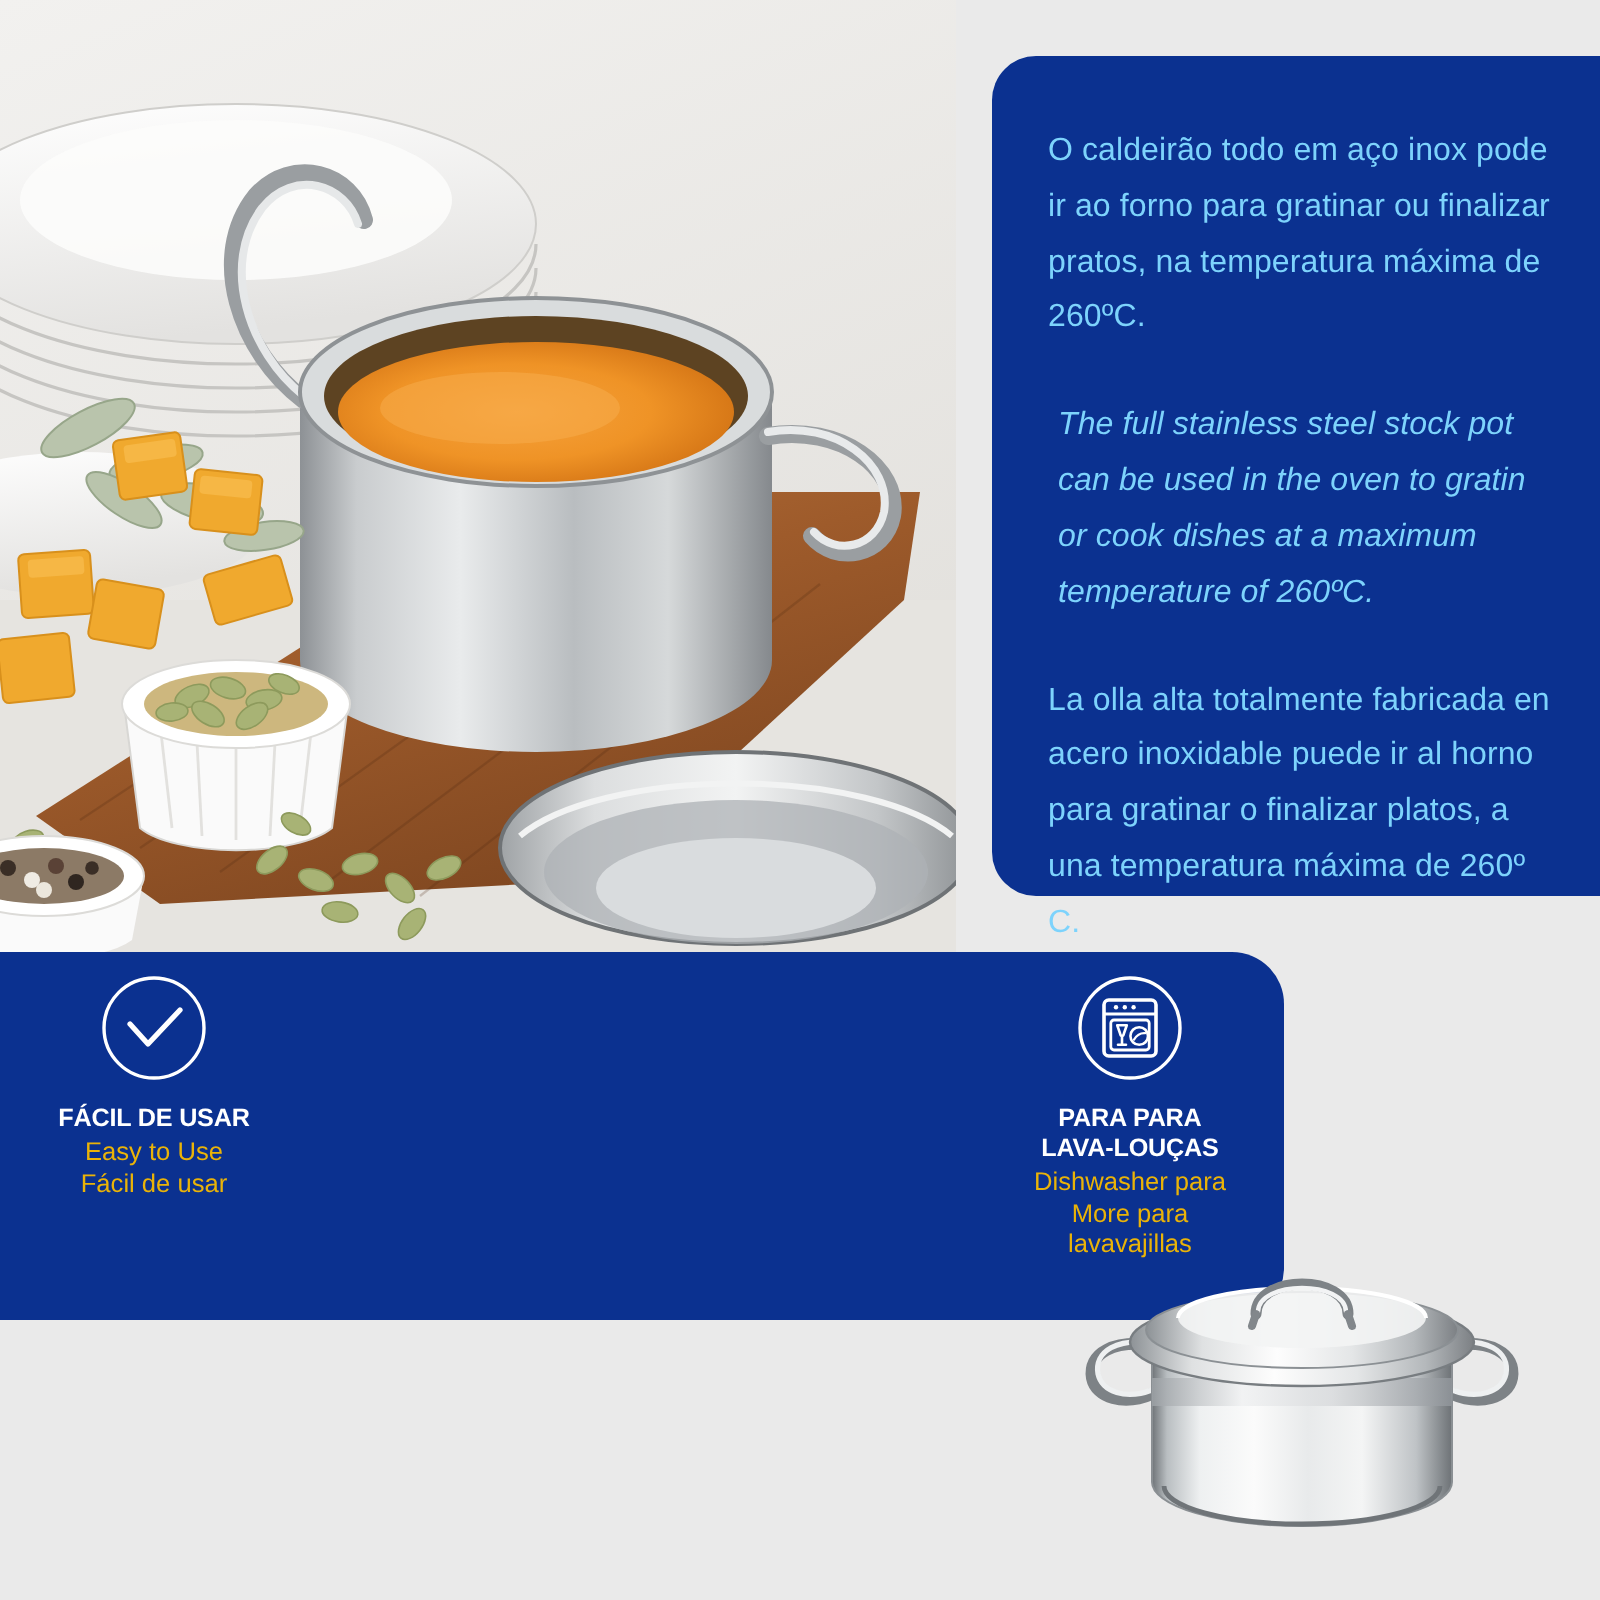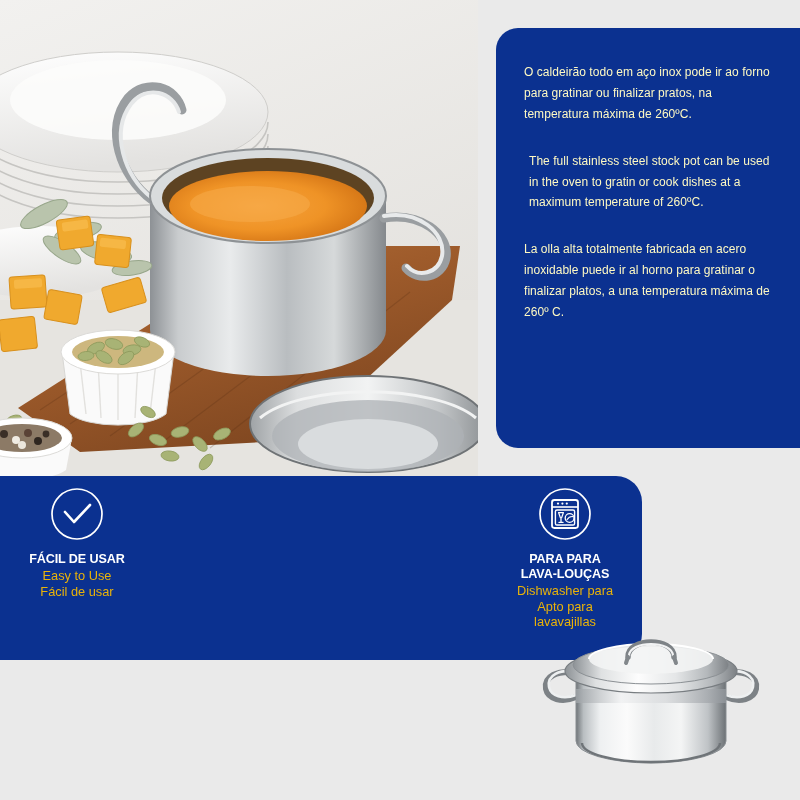--- a/index.html
+++ b/index.html
@@ -19,27 +19,27 @@
   .photo svg { display: block; width: 478px; height: 478px; }
 
   
   .text-panel {
     position: absolute; left: 496px; top: 28px; width: 304px; height: 420px;
     background: #0b3190;
     border-radius: 22px 0 0 22px;
     padding: 34px 22px 20px 28px;
   }
   .para {
-    color: #fef9c3;
-    font-size: 12px;
+    color: #7dd3fc;
+    font-size: 16px;
     line-height: 1.74;
     letter-spacing: 0.05px;
   }
   .para + .para { margin-top: 26px; }
-  .para.indent { padding-left: 5px; }
+  .para.indent { padding-left: 5px; font-style: italic; }
 
   
   .banner {
     position: absolute; left: 0; top: 476px; width: 642px; height: 184px;
     background: #0b3190;
     border-radius: 0 26px 26px 0;
   }
   .features {
     position: absolute; left: 18px; top: 10px; width: 606px;
     display: flex; align-items: flex-start; justify-content: space-between; gap: 36px;
@@ -269,21 +269,21 @@
             <rect x="18.4" y="24" width="19.2" height="15" rx="1.6" fill="none" stroke="#ffffff" stroke-width="1.4"></rect>
             <path d="M21.6 26.6 L26.4 26.6 L25 30.6 C24.8 31.6 24.4 32 24 32
                      C23.6 32 23.2 31.6 23 30.6 Z M24 32 L24 36 M22 36.4 L26 36.4" fill="none" stroke="#ffffff" stroke-width="1.3" stroke-linecap="round" stroke-linejoin="round"></path>
             <circle cx="32.6" cy="32" r="4.4" fill="none" stroke="#ffffff" stroke-width="1.3"></circle>
             <path d="M30 33.8 C31.4 31.6 33.6 30.4 35.6 30.6" fill="none" stroke="#ffffff" stroke-width="1.1" stroke-linecap="round"></path>
           </svg>
         </div>
         <div class="f-title">PARA PARA
 LAVA-LOUÇAS</div>
         <div class="f-en">Dishwasher para</div>
-        <div class="f-es">Apto para lavavajillas</div>
+        <div class="f-es">More para lavavajillas</div>
       </div>
 
     </div>
   </div>
 
   <div class="product">
     <svg viewBox="0 0 230 168" xmlns="http://www.w3.org/2000/svg" aria-hidden="true">
       <defs>
         <linearGradient id="pBody" x1="0" y1="0" x2="1" y2="0">
           <stop offset="0" stop-color="#6f7478"></stop>

